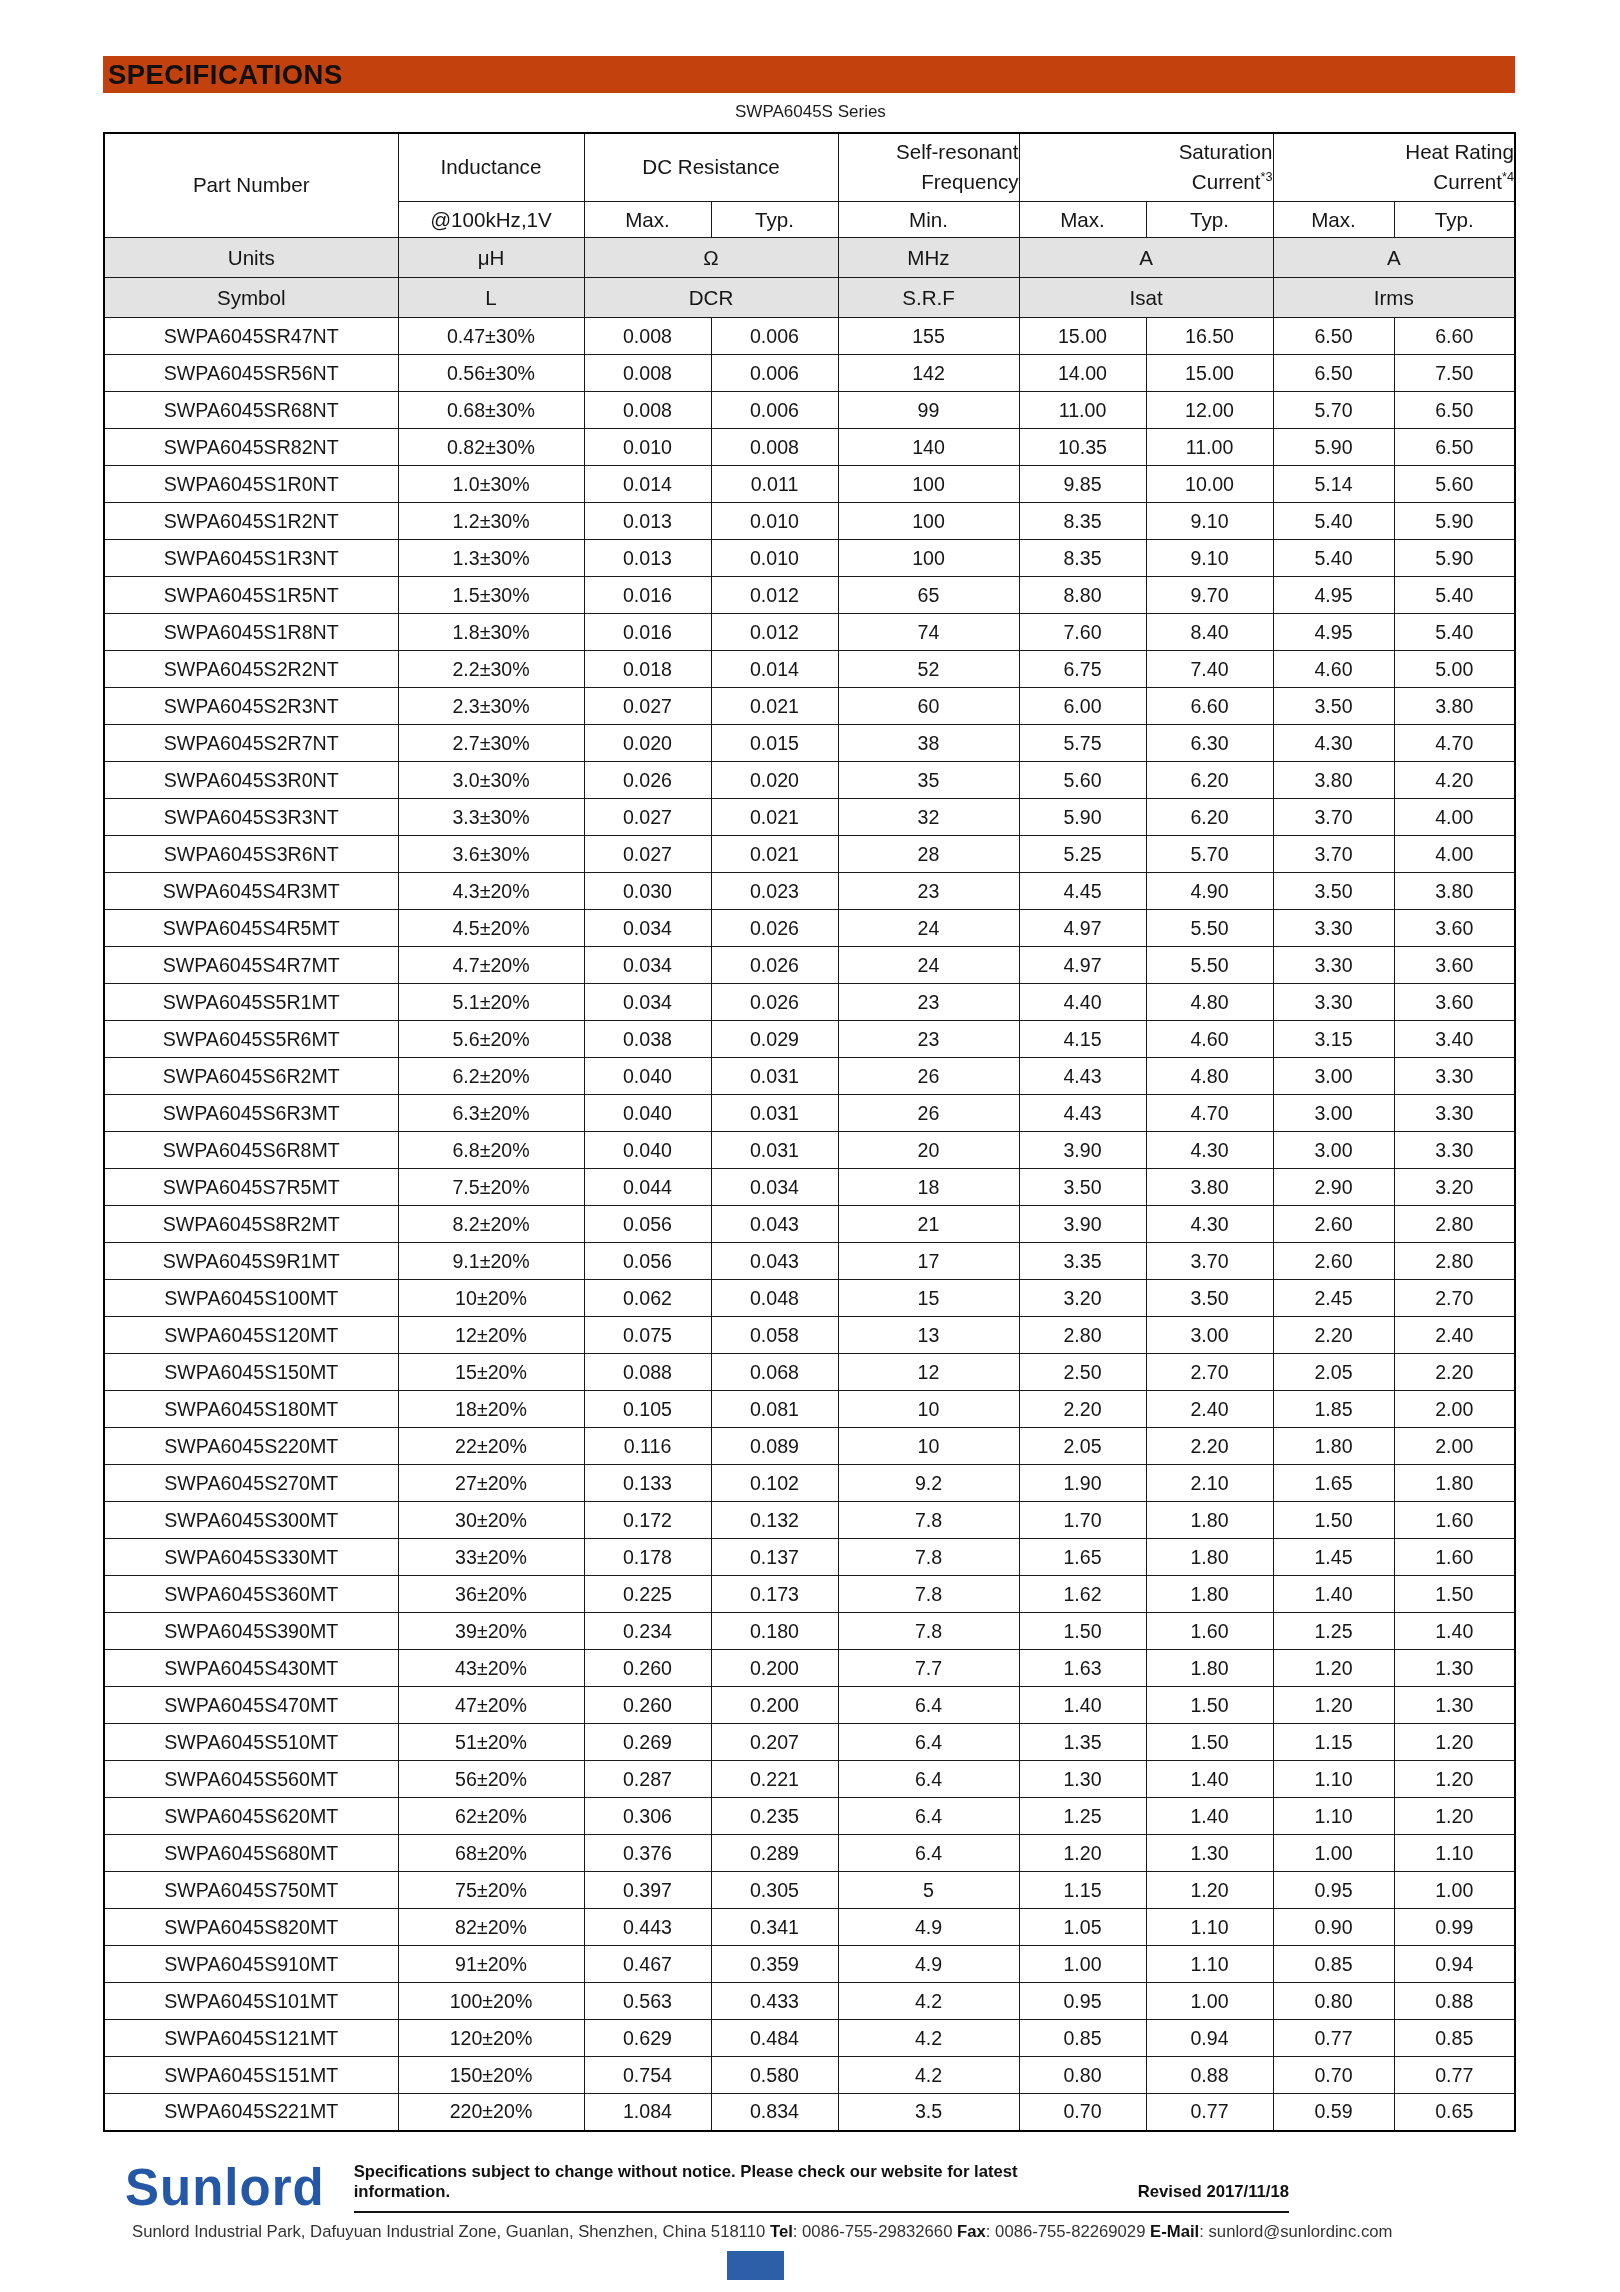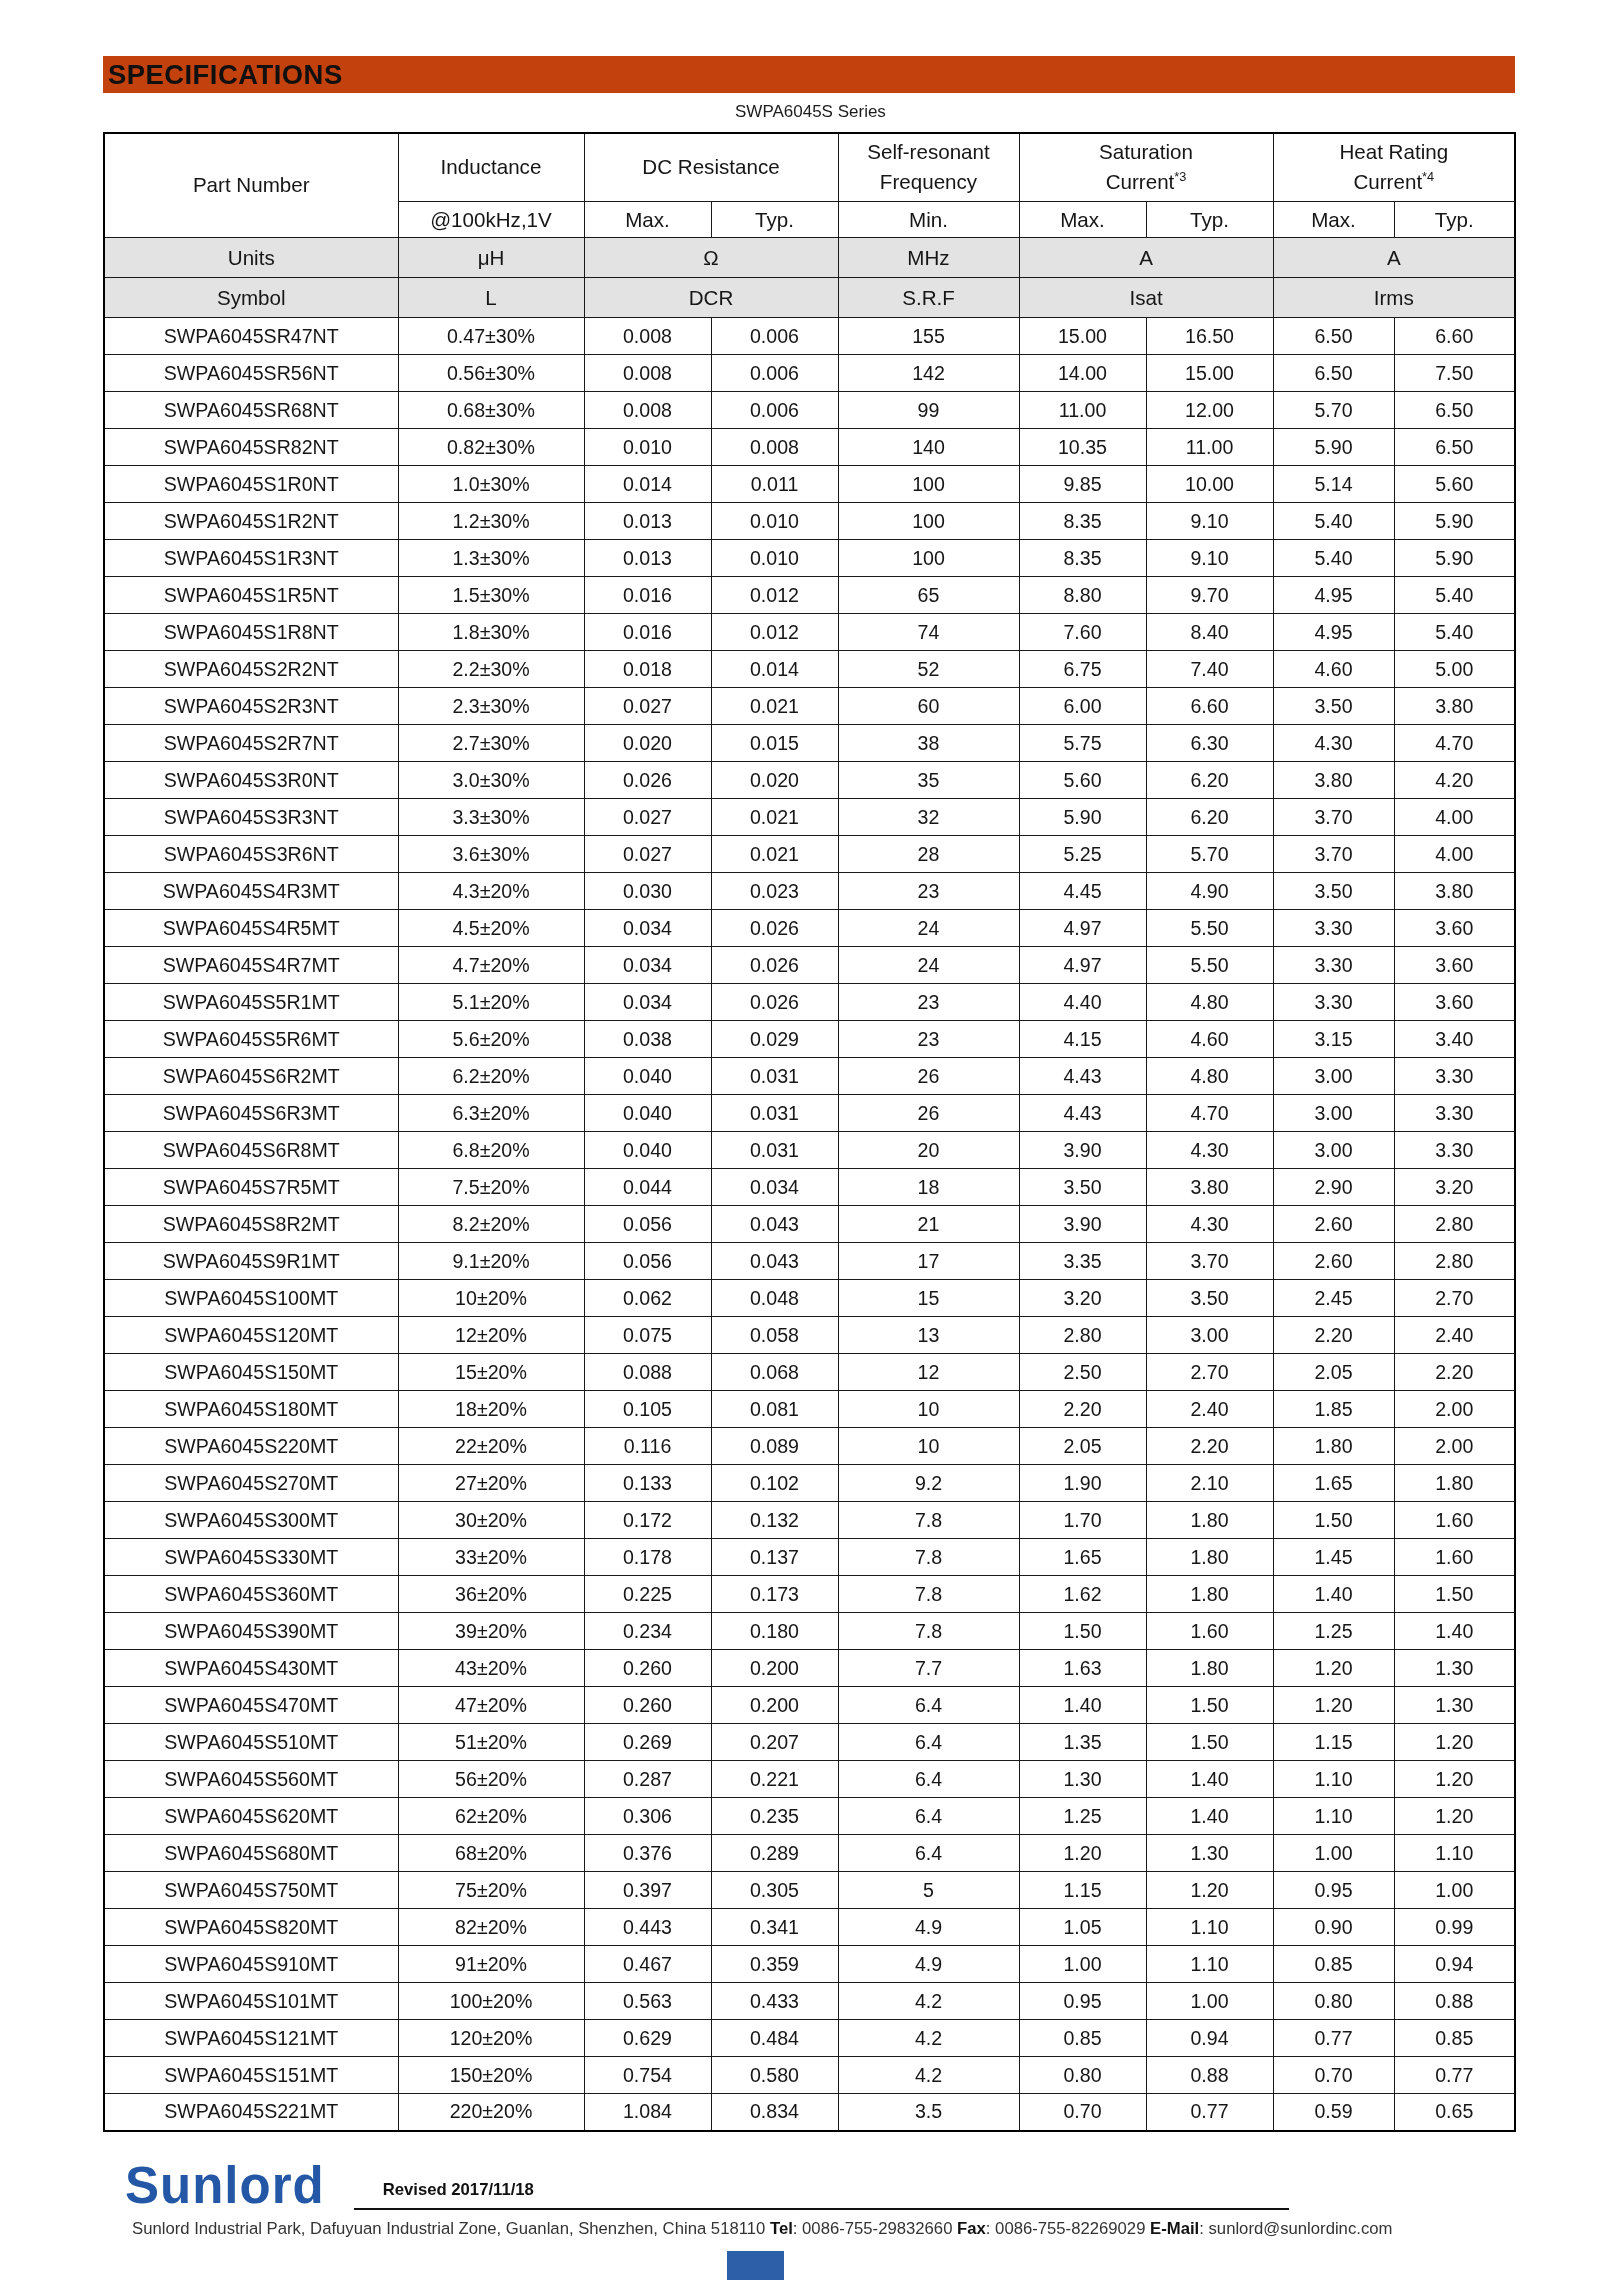--- a/index.html
+++ b/index.html
@@ -43,21 +43,21 @@
     text-align:center;
     vertical-align:middle;
     font-weight:400;
     overflow:hidden;
     white-space:nowrap;
   }
   .hrow1 th { height:69px; font-size:20.6px; background:#ffffff; }
   .hrow2 th { height:36px; font-size:20.6px; background:#ffffff; }
   tr.gray th { background:#e3e3e3; height:40px; font-size:20.6px; }
   tbody td { height:37px; font-size:19.6px; background:#ffffff; color:#161616; }
-  .two-line div { line-height:30px; }
+  .two-line div { line-height:30px;text-align:right; }
   sup { font-size:12.7px; vertical-align:super; line-height:0; }
 
   .footer { position:absolute; left:125px; top:2162px; width:1164px; }
   .footer-top { display:flex; align-items:flex-end; }
   .logo {
     font-size:51px;
     font-weight:700;
     color:#2458a6;
     line-height:0.95;
     letter-spacing:1px;
@@ -693,20 +693,21 @@
             <td>0.65</td>
           </tr>
         </tbody>
     </table>
   </div>
 
   <div class="footer">
     <div class="footer-top">
       <div class="logo">Sunlord</div>
       <div class="footer-right">
+        <span class="notice">Specifications subject to change without notice. Please check our website for latest information.</span>
         <span class="revised">Revised 2017/11/18</span>
       </div>
     </div>
     <div class="address">
       <span>Sunlord Industrial Park, Dafuyuan Industrial Zone, Guanlan, Shenzhen, China 518110 </span><span class="lbl">Tel</span><span>: 0086-755-29832660 </span><span class="lbl">Fax</span><span>: 0086-755-82269029 </span><span class="lbl">E-Mail</span><span>: sunlord@sunlordinc.com</span>
     </div>
   </div>
 
   <div class="page-marker"></div>
 </div>

